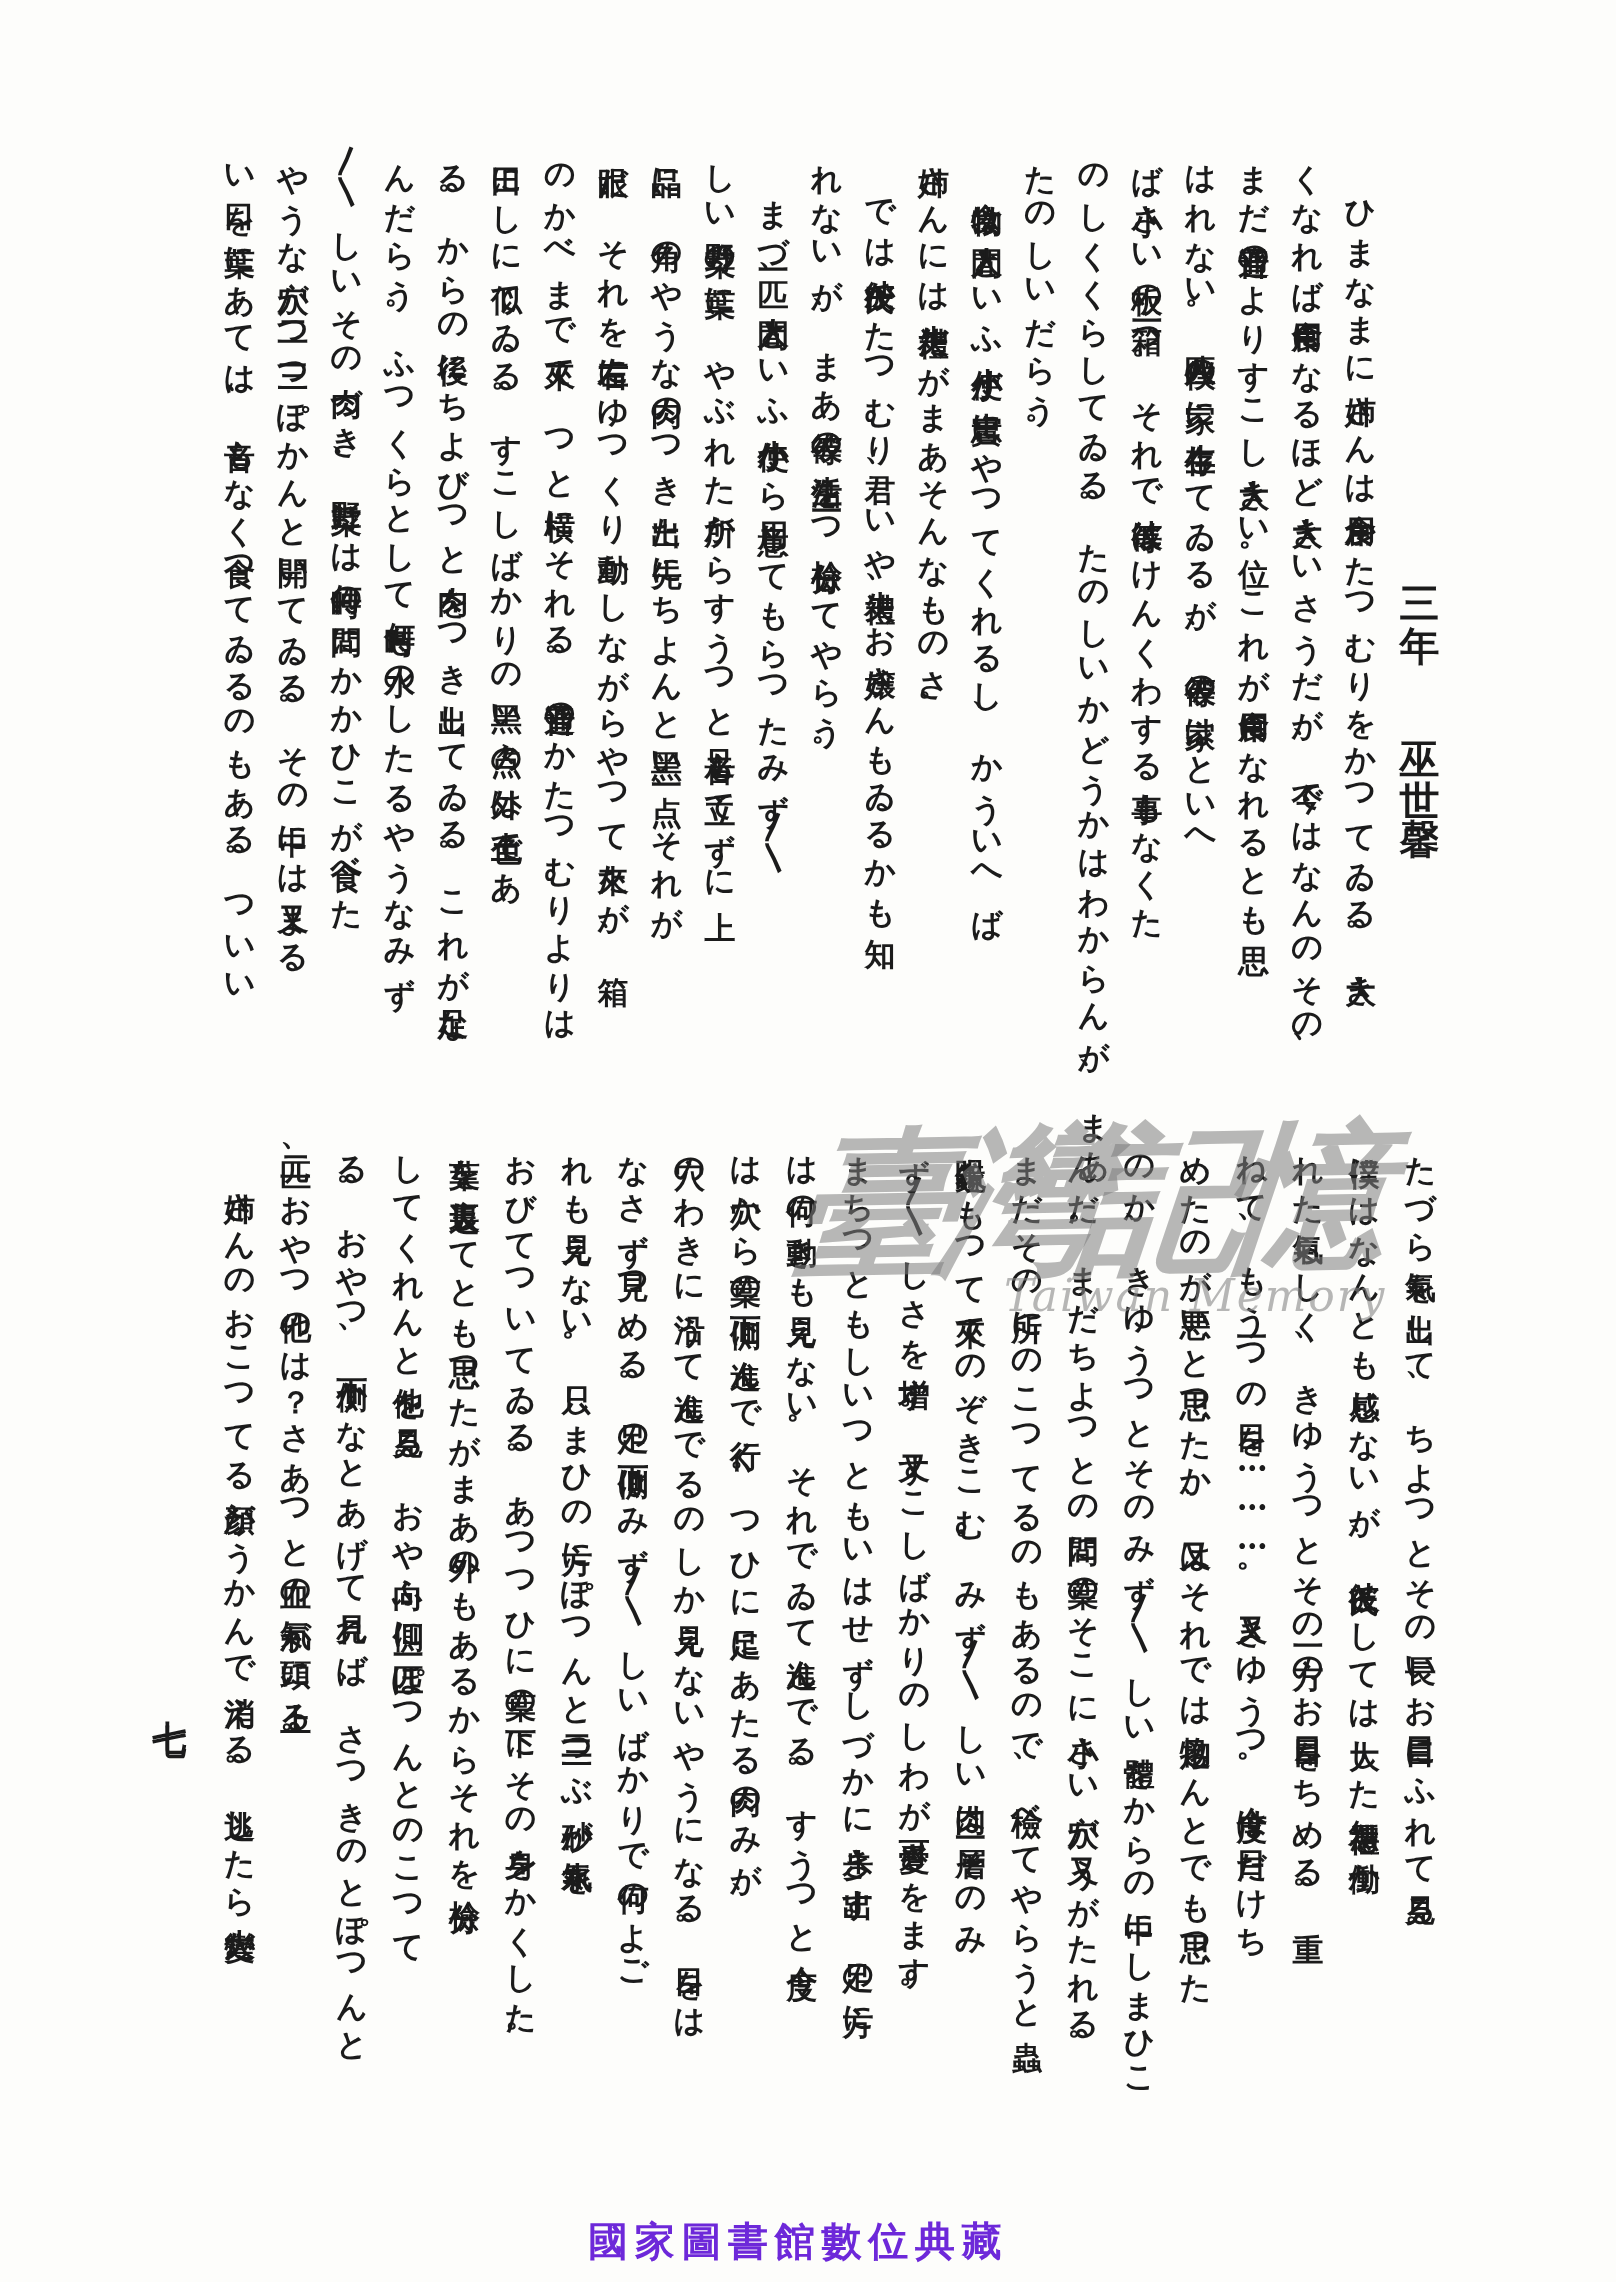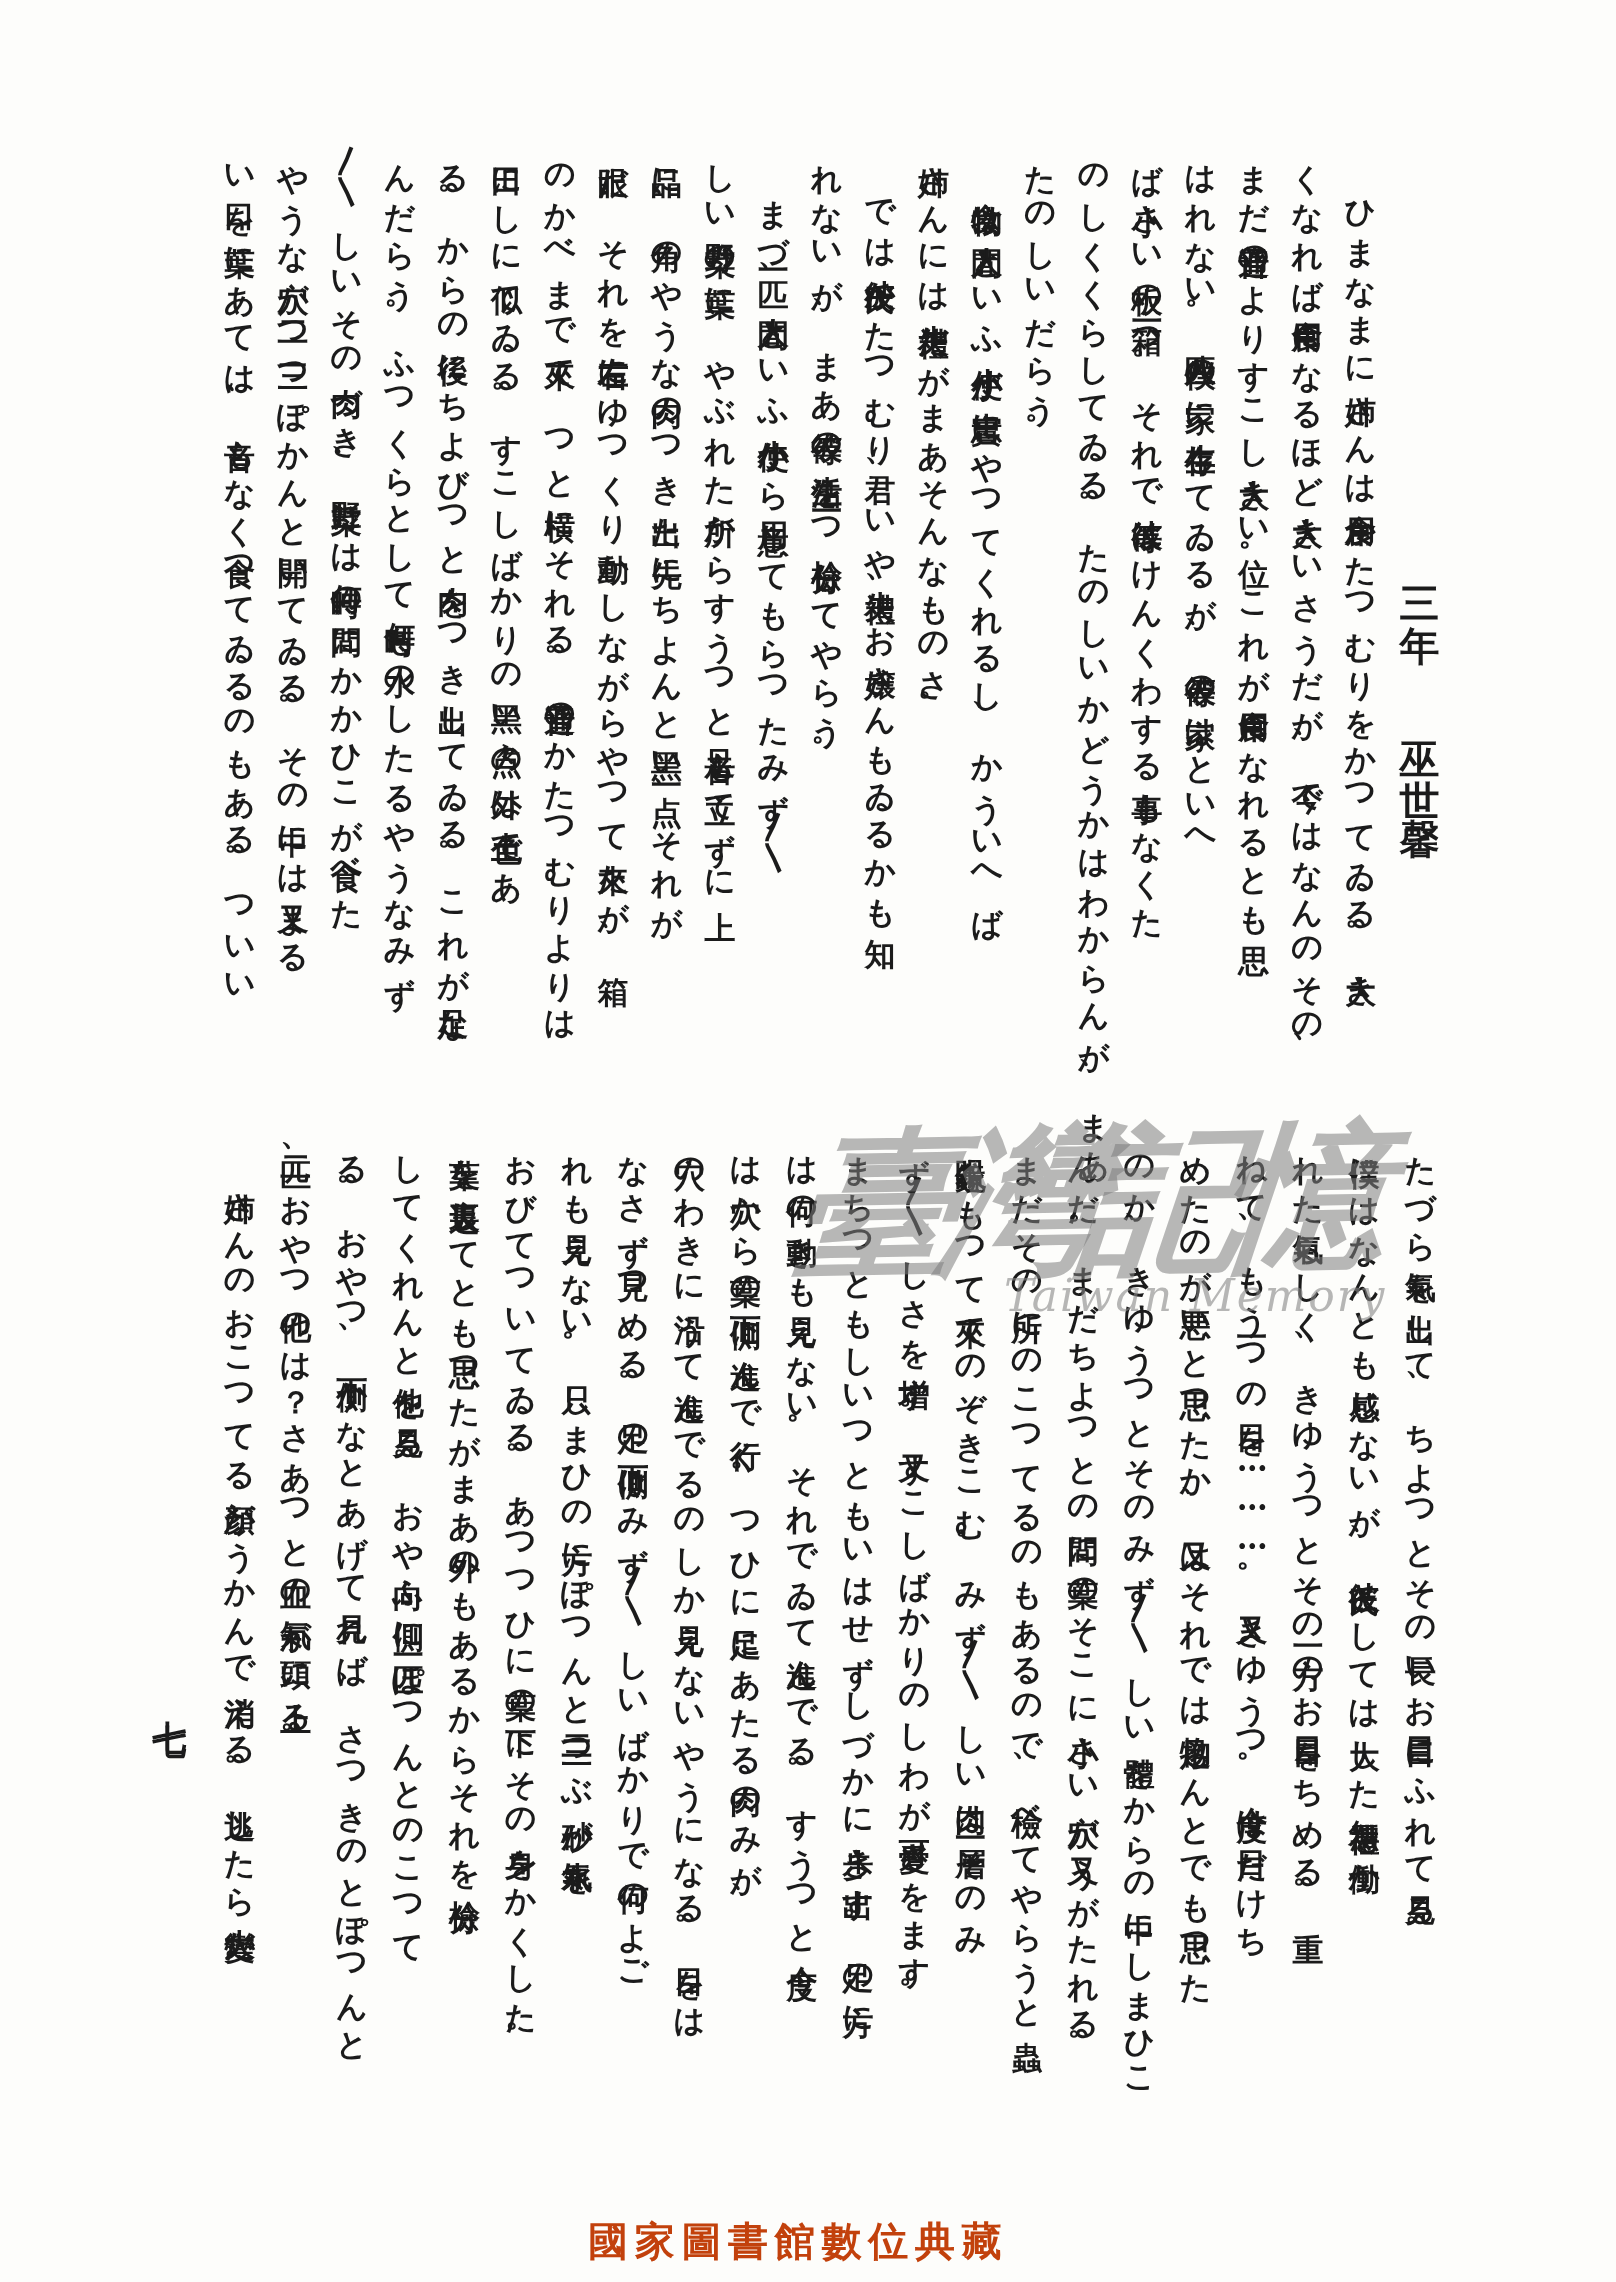--- a/index.html
+++ b/index.html
@@ -64,21 +64,21 @@
   }
   .page-number{
     position:absolute;left:147px;top:1693px;
     writing-mode:vertical-rl;text-orientation:upright;
     font-size:34px;font-weight:700;letter-spacing:3.8px;color:#1b1b1b;
   }
   .footer-caption{
     position:absolute;left:588px;top:2214px;
     font-size:40px;
     letter-spacing:6.7px;
-    color:#c2410c;
+    color:#6d28d9;
     font-weight:600;
     white-space:nowrap;
   }
 </style>
 </head>
 <body>
 
 <div class="page">
 
   <div class="title-col">三年　巫世馨</div>

